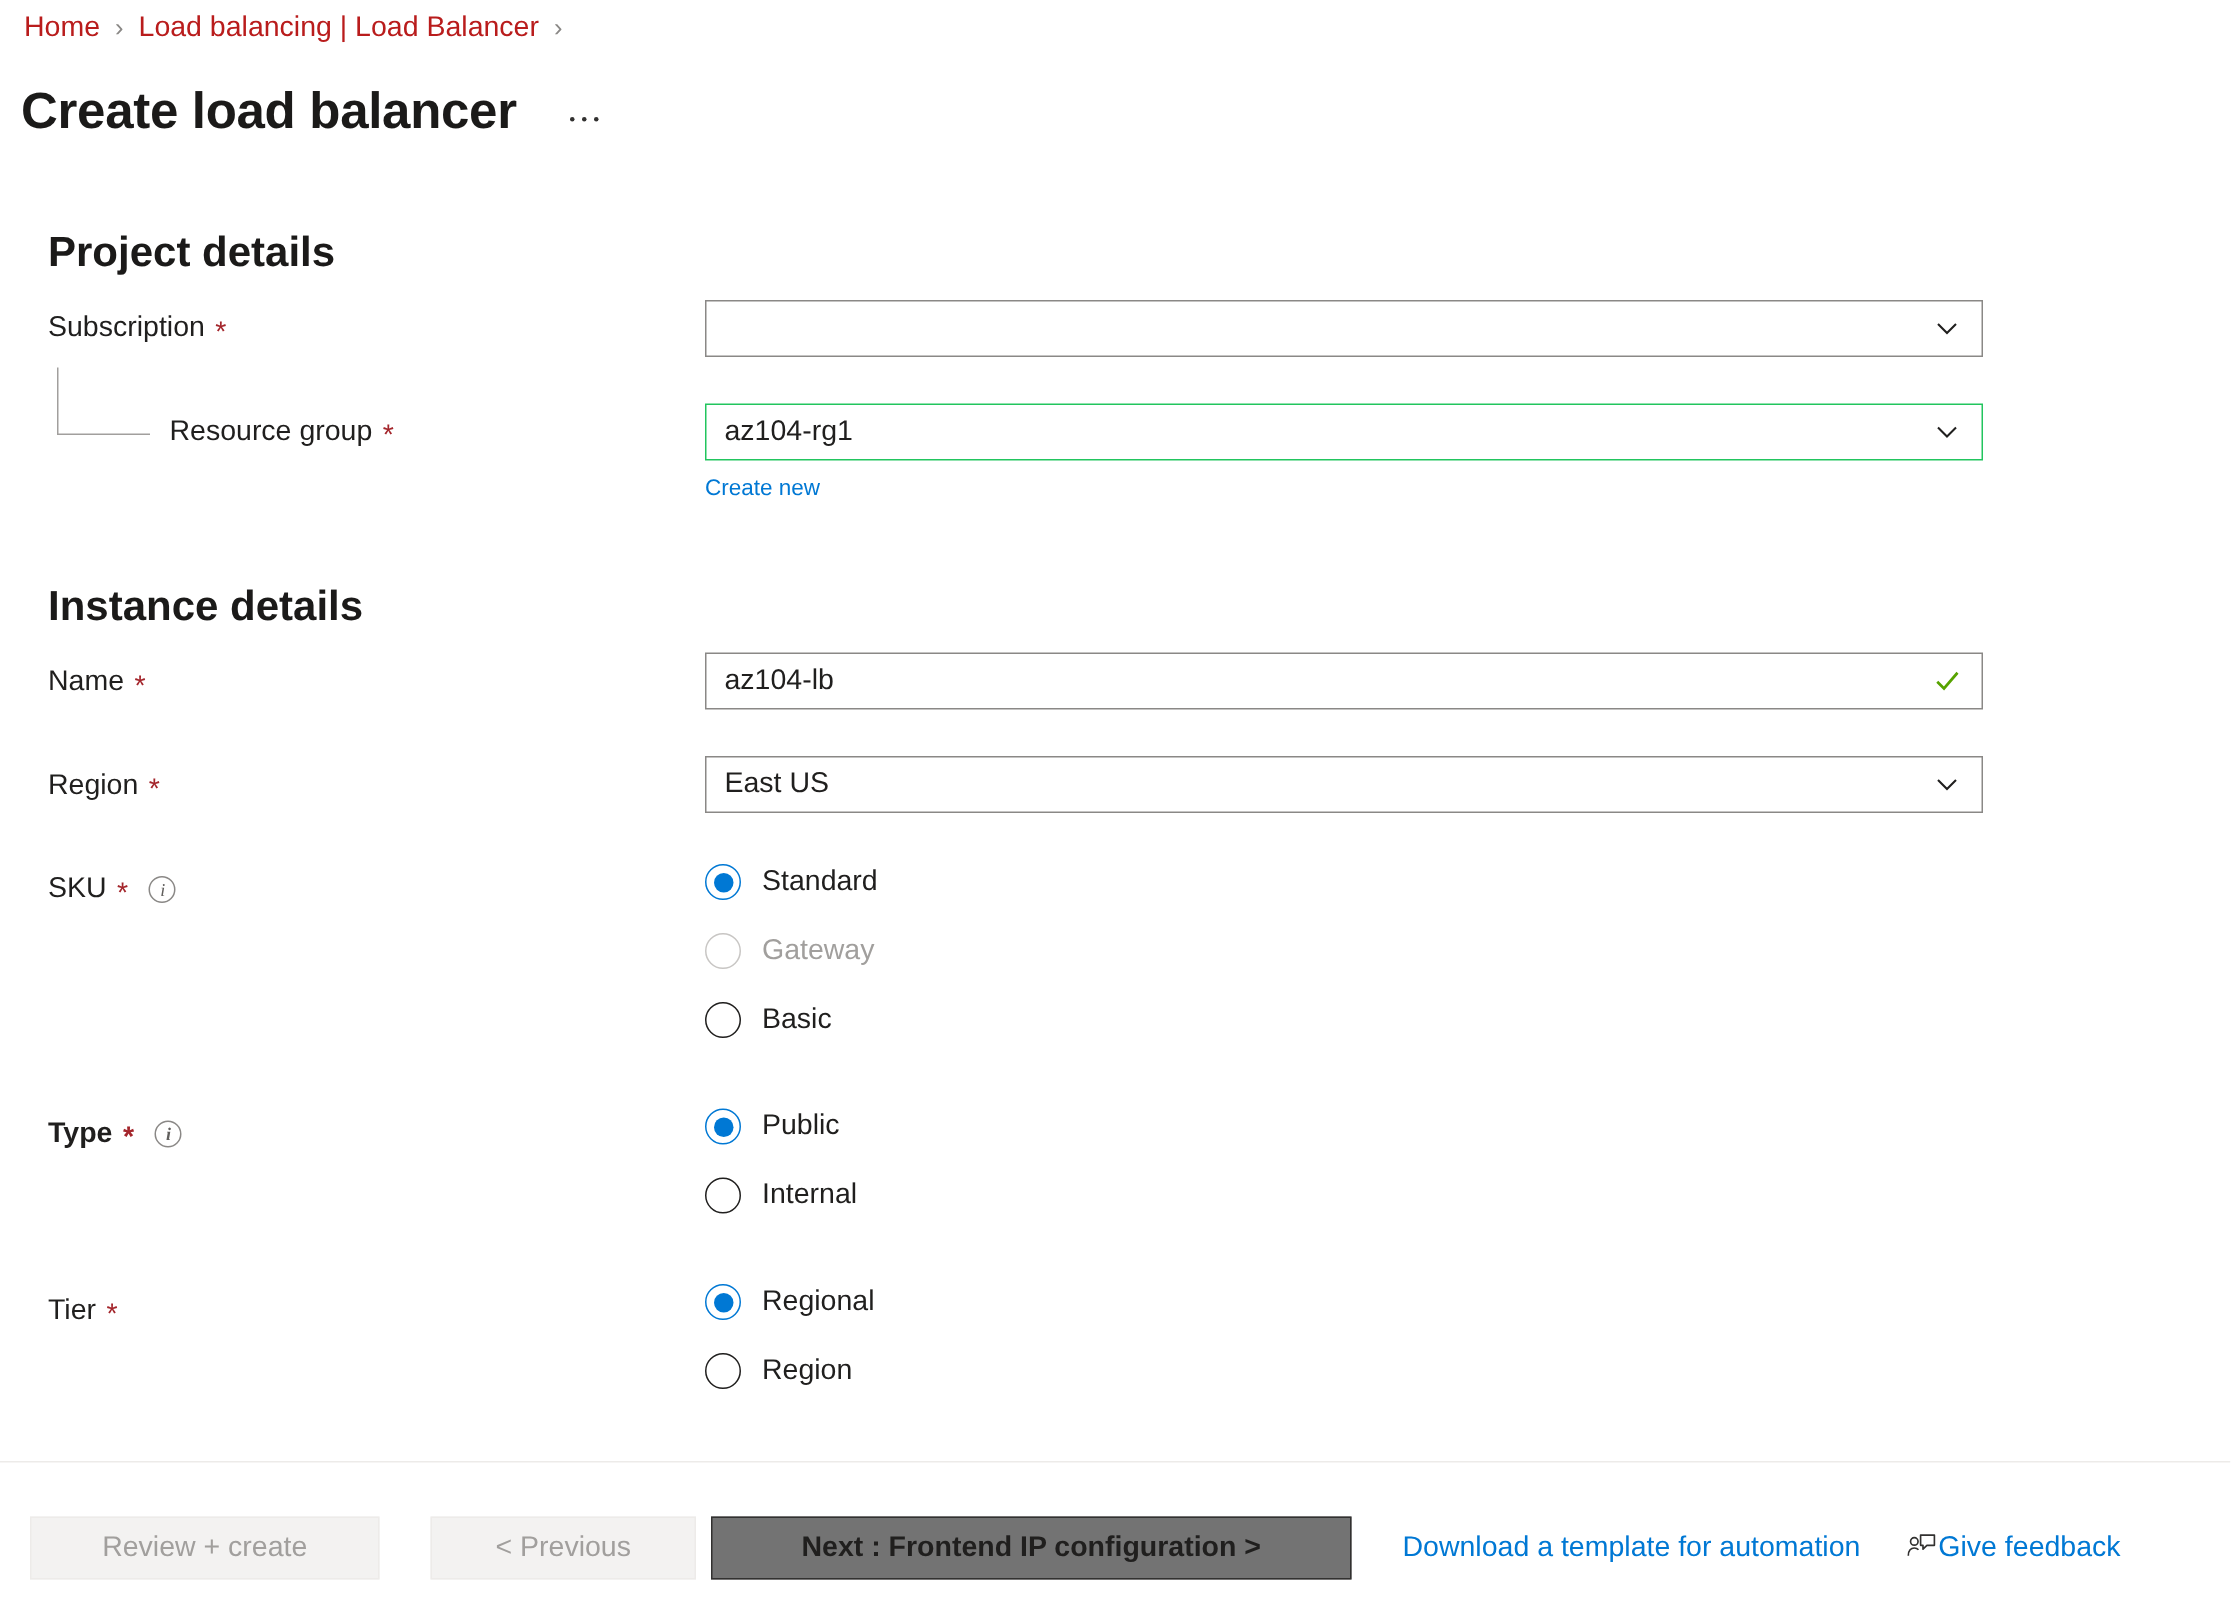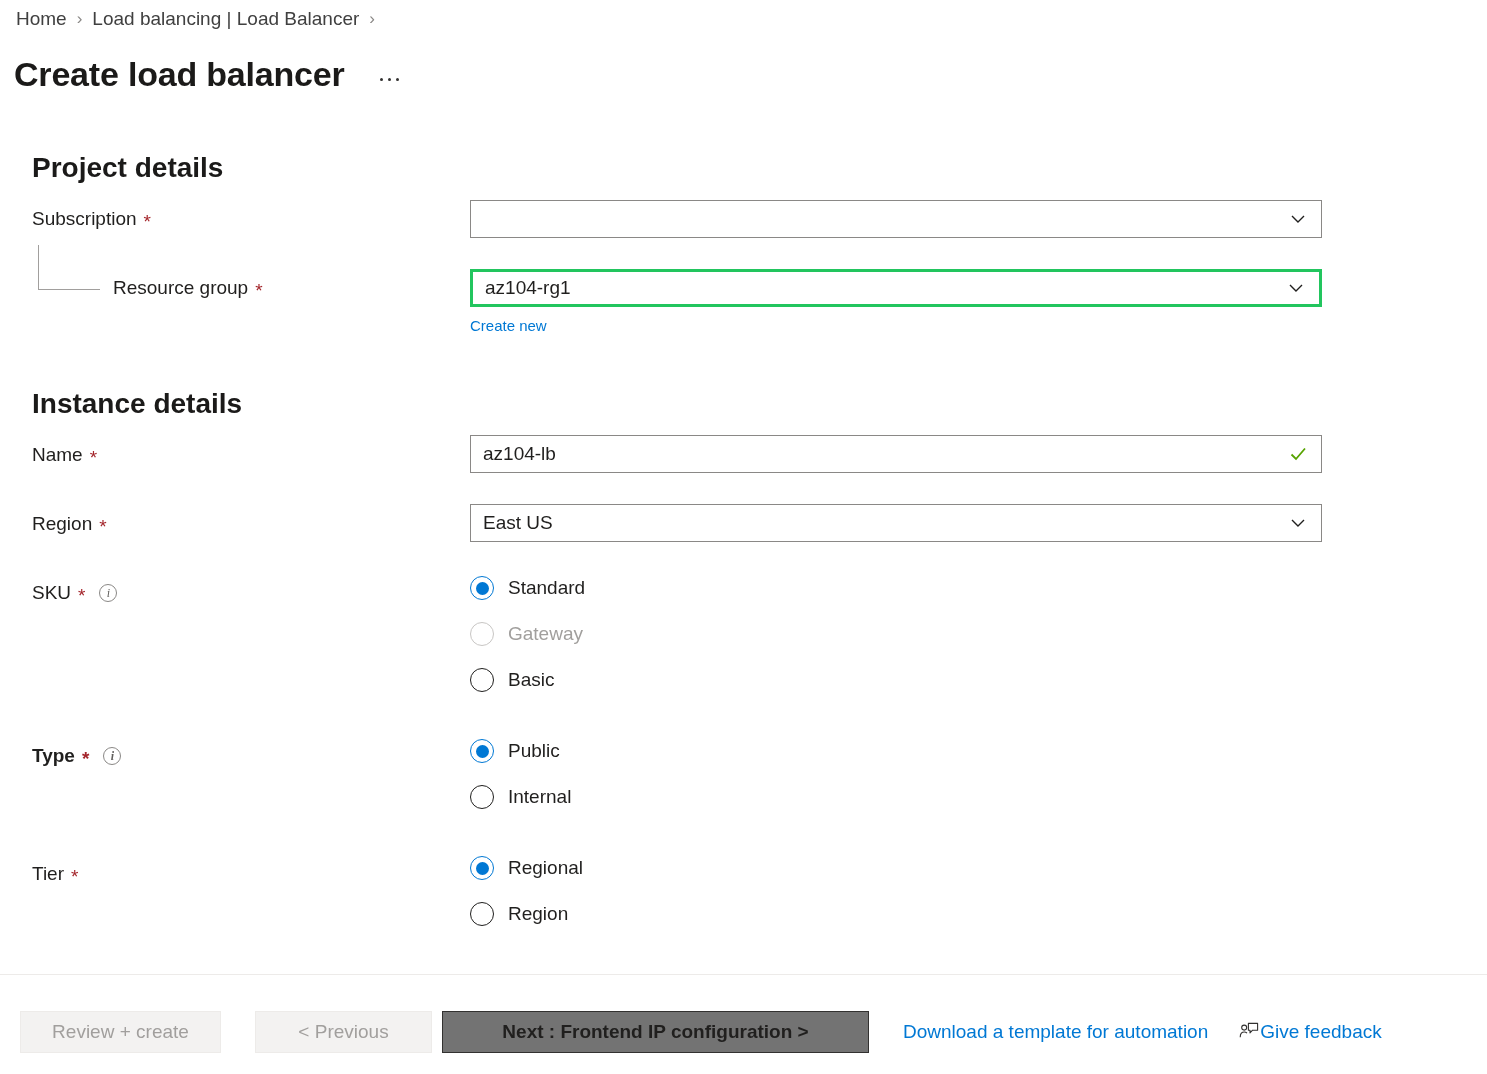--- a/index.html
+++ b/index.html
@@ -26,21 +26,21 @@
     position: absolute;
     left: 16px;
     top: 6px;
     display: flex;
     align-items: center;
     font-size: 19px;
     line-height: 26px;
     white-space: nowrap;
   }
   .crumb-link {
-    color: #404040;
+    color: #b91c1c;
     cursor: pointer;
     text-decoration: none;
   }
   .crumb-sep {
     color: #8a8886;
     margin: 0 10px;
     font-size: 17px;
     font-weight: 300;
   }
 
@@ -150,21 +150,21 @@
     height: 38px;
     background: #fff;
     border: 1px solid #8a8886;
     display: flex;
     align-items: center;
     padding: 0 8px 0 12px;
     font-size: 19px;
     color: #201f1e;
     cursor: pointer;
   }
-  .ctl.focused { border: 3px solid #22c55e; }
+  .ctl.focused { border: 1px solid #22c55e; }
   .ctl .val {
     flex: 1;
     overflow: hidden;
     text-overflow: ellipsis;
     white-space: nowrap;
   }
   .ctl .val.empty { color: #a19f9d; }
   .chev {
     width: 22px;
     height: 22px;
@@ -424,21 +424,21 @@
       </div>
       <div class="radio-row">
         <span class="rb"></span>
         <span class="rlabel">Region</span>
       </div>
     </div>
   </div>
 
   <div class="divider"></div>
   <div class="footer">
-    <button class="btn disabled" style="width:201px;text-align:right;">Review + create</button>
+    <button class="btn disabled" style="width:233px;text-align:right;">Review + create</button>
     <span class="sp"></span>
     <button class="btn disabled" style="width:177px;">&lt; Previous</button>
     <span class="sp-sm"></span>
     <button class="btn primary-outline" style="width:427px;">Next : Frontend IP configuration &gt;</button>
     <span class="sp"></span>
     <a class="flink">Download a template for automation</a>
     <span class="feedback-wrap">
       <span class="feedback-icon">
         <svg width="20" height="18" viewBox="0 0 20 18">
           <circle cx="5.2" cy="5.6" r="2.5" fill="none" stroke="#323130" stroke-width="1.1"></circle>

